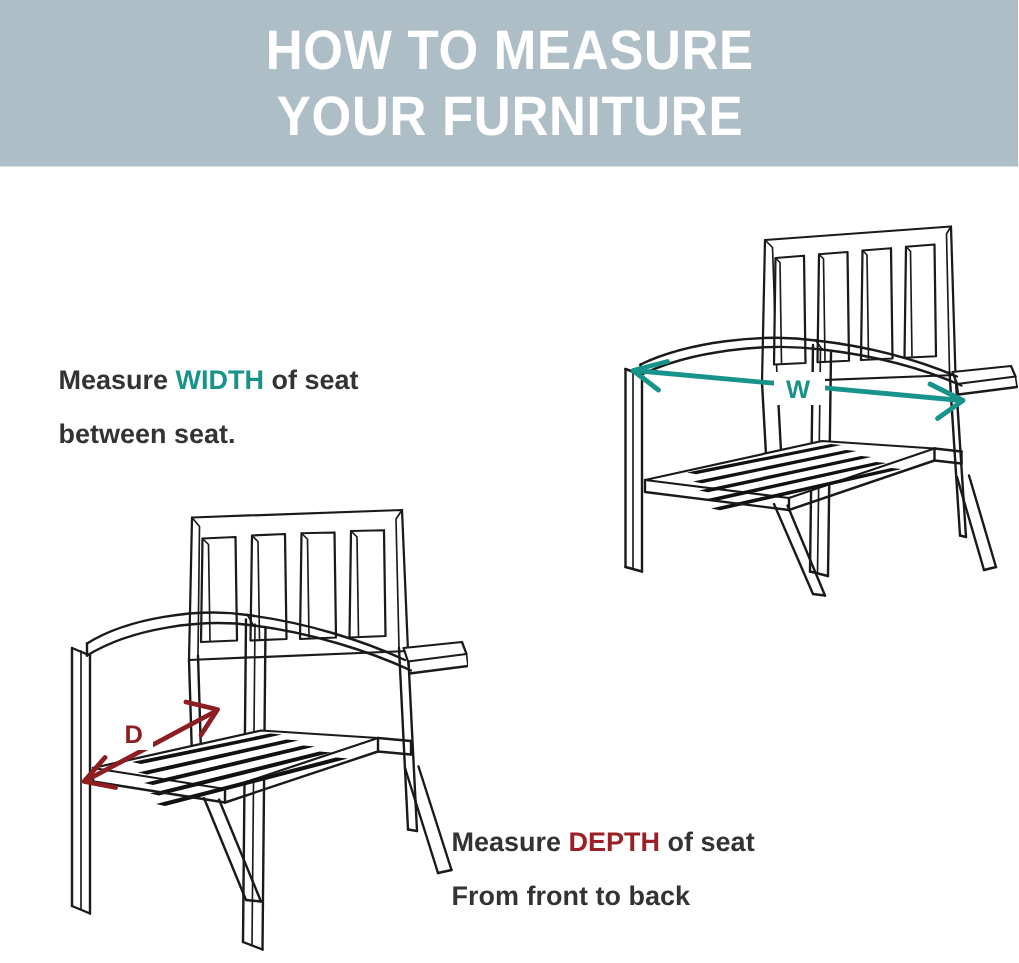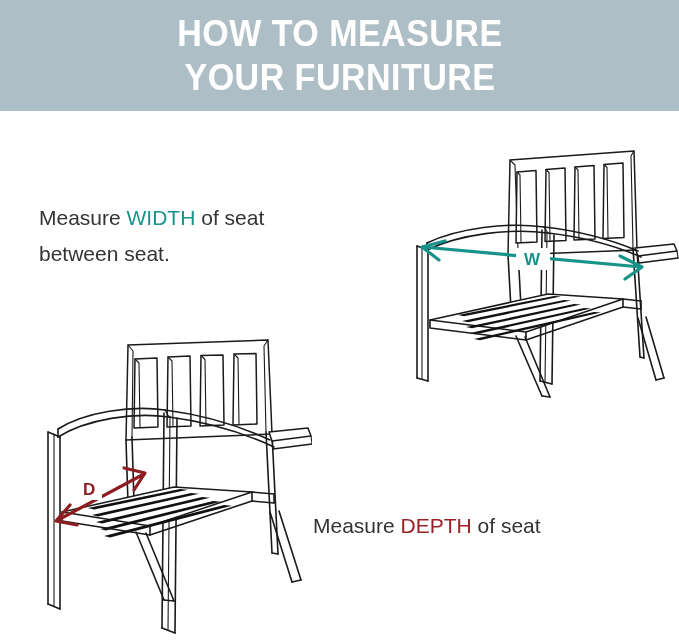--- a/index.html
+++ b/index.html
@@ -38,31 +38,32 @@
     text-align: center;
     white-space: nowrap;
     transform: scaleX(0.92);
   }
 
   
   .caption {
     position: absolute;
     color: #333333;
     font-family: "Liberation Sans", "DejaVu Sans", sans-serif;
-    font-weight: normal;
-    font-size: 21px;
+    font-weight: bold;
+    font-size: 18px;
     line-height: 36px;
     white-space: nowrap;
+    margin-top: 35px;
   }
   #caption-width {
     left: 39px;
     top: 200px;
   }
   #caption-depth {
-    left: 313px;
+    left: 301px;
     top: 508px;
   }
   .kw-width { color: #18938b; }
   .kw-depth { color: #9b2026; }
 
   
   .chair-wrap {
     position: absolute;
   }
   #chair-width-wrap {
@@ -146,20 +147,21 @@
     <div class="title-line">YOUR FURNITURE</div>
   </div>
 
   <div id="caption-width" class="caption">
     <div><span>Measure </span><span class="kw-width">WIDTH</span><span> of seat</span></div>
     <div>between seat.</div>
   </div>
 
   <div id="caption-depth" class="caption">
     <div><span>Measure </span><span class="kw-depth">DEPTH</span><span> of seat</span></div>
+    <div>From front to back</div>
   </div>
 
   <div id="chair-width-wrap" class="chair-wrap">
     <svg class="chair" width="281" height="262" viewBox="0 0 281 262">
 
       <g>
         <path class="panel" d="M112,22 L236,13 L239,112 L110,117 Z"></path>
         <path class="ln-thin" d="M112,22 L117,27 L120,113"></path>
         <path class="ln-thin" d="M236,13 L233,18 L235,110"></path>
 

